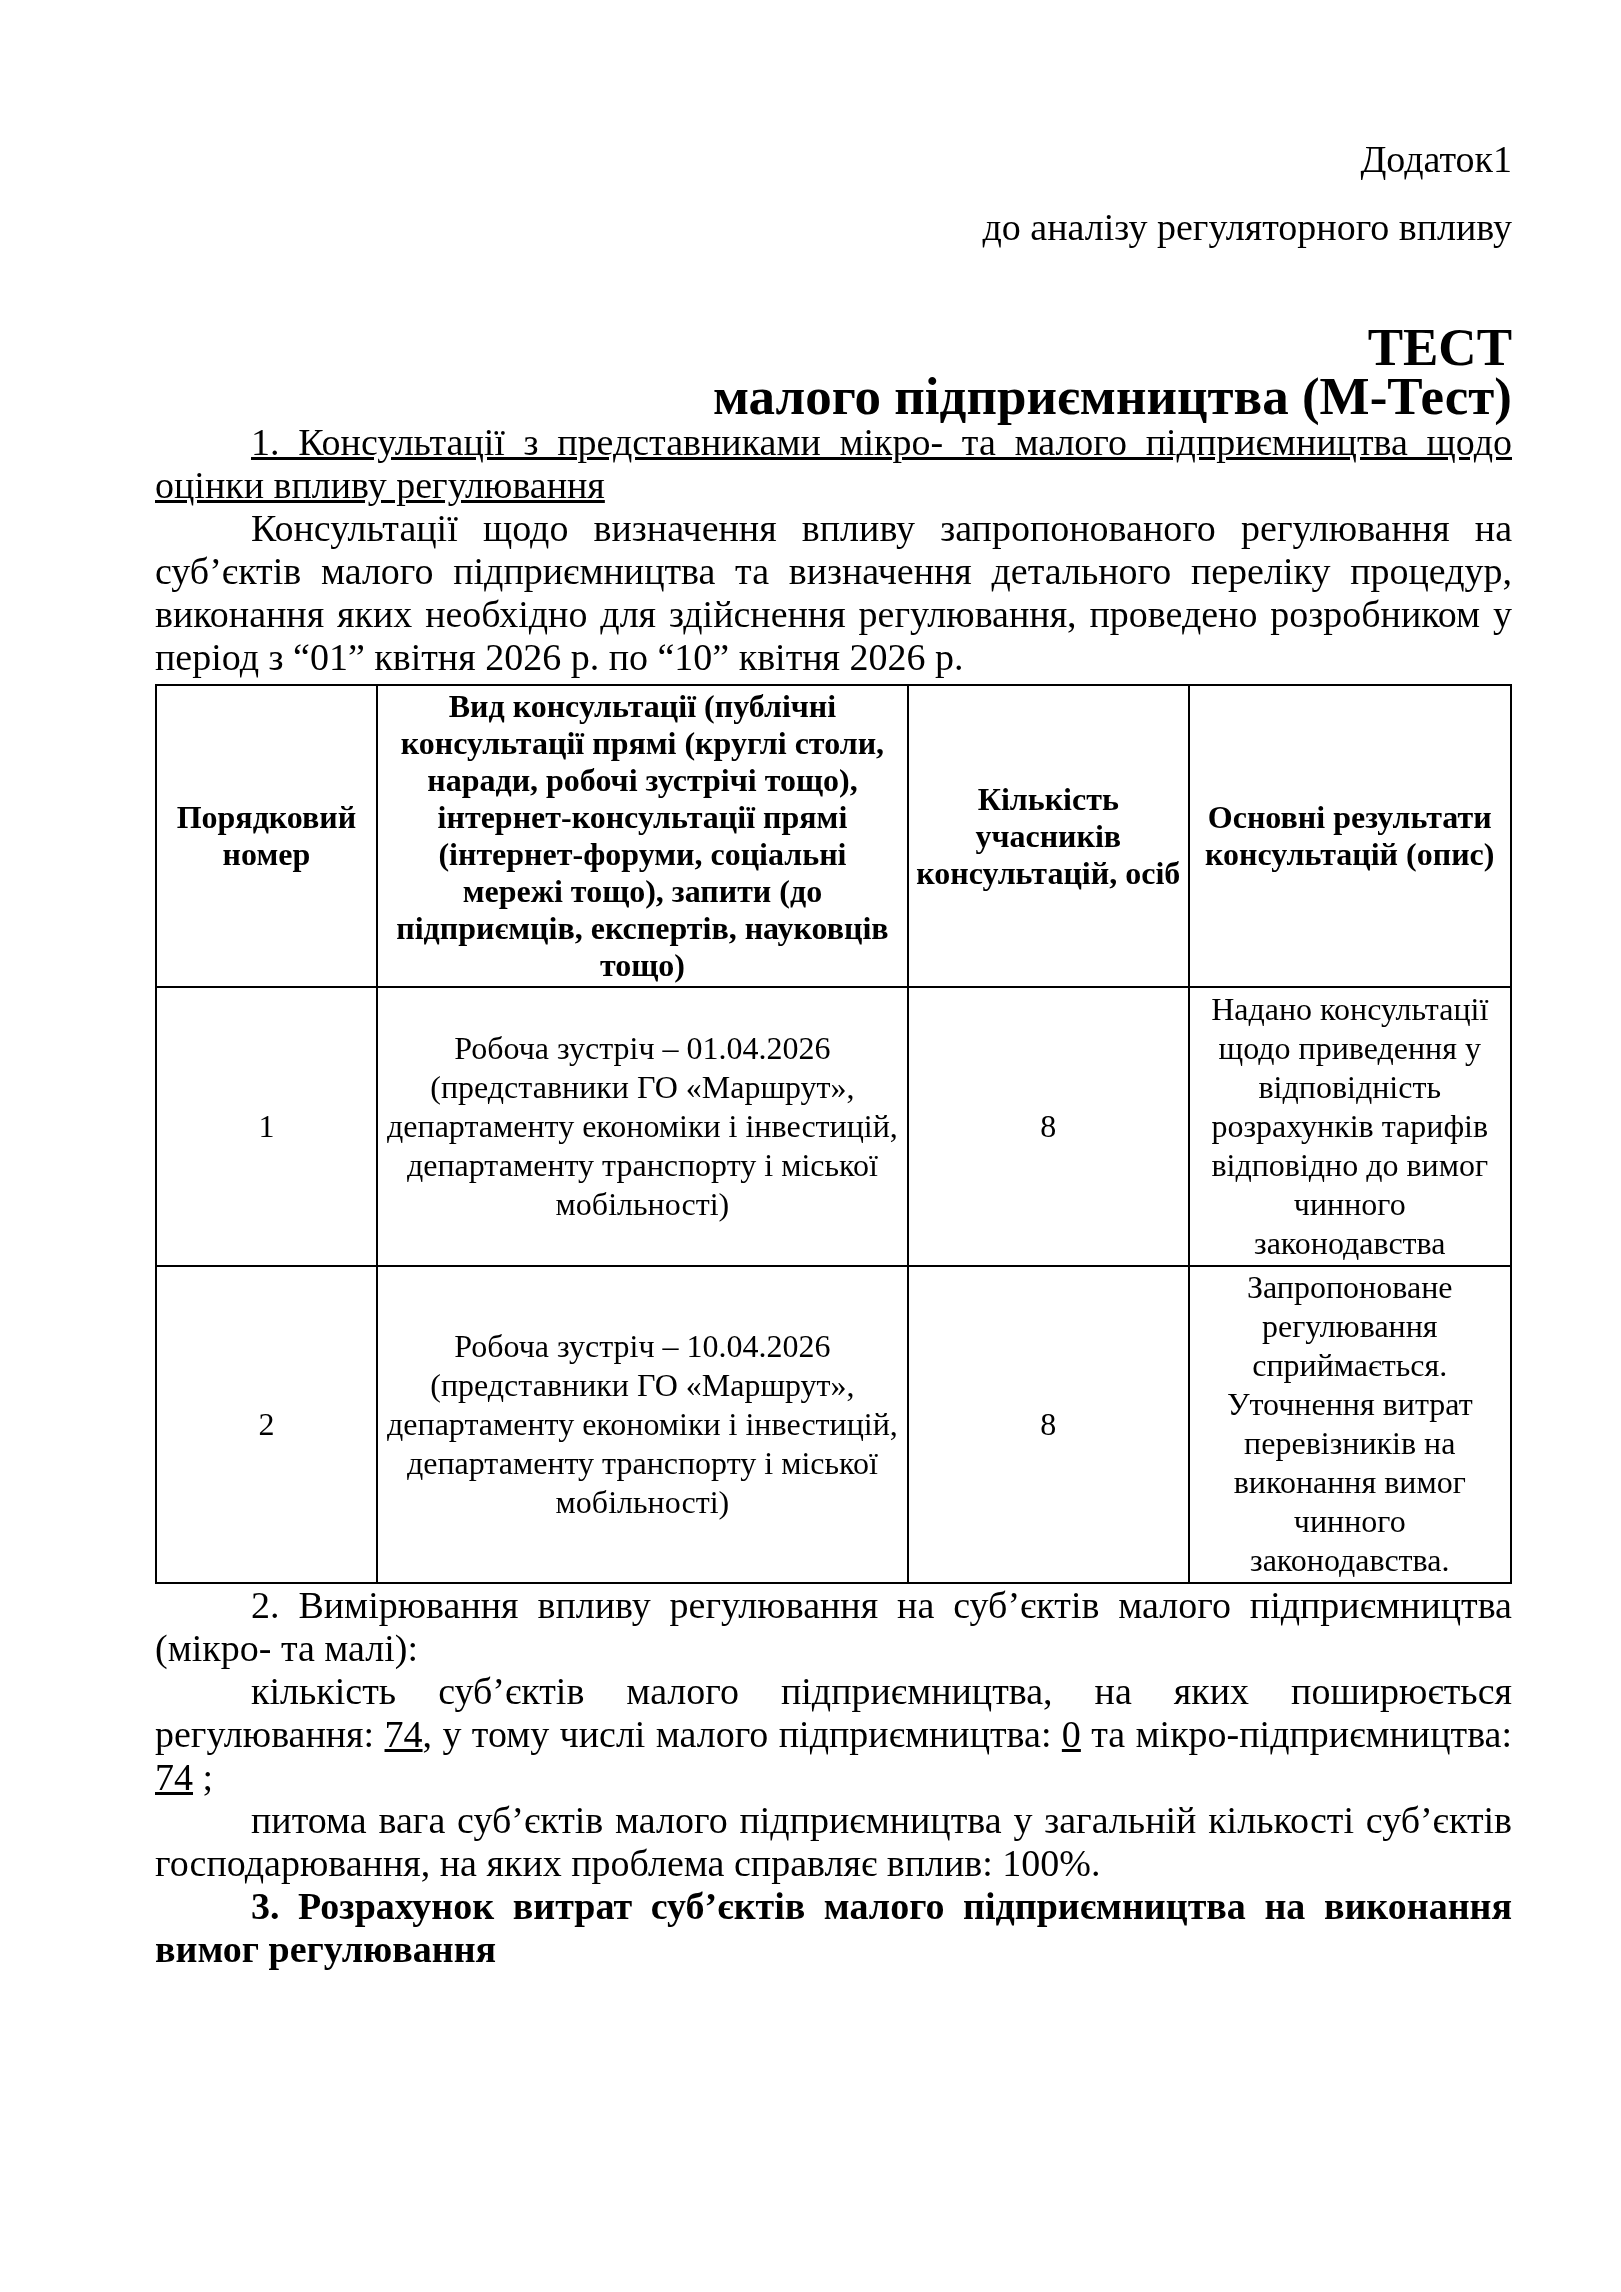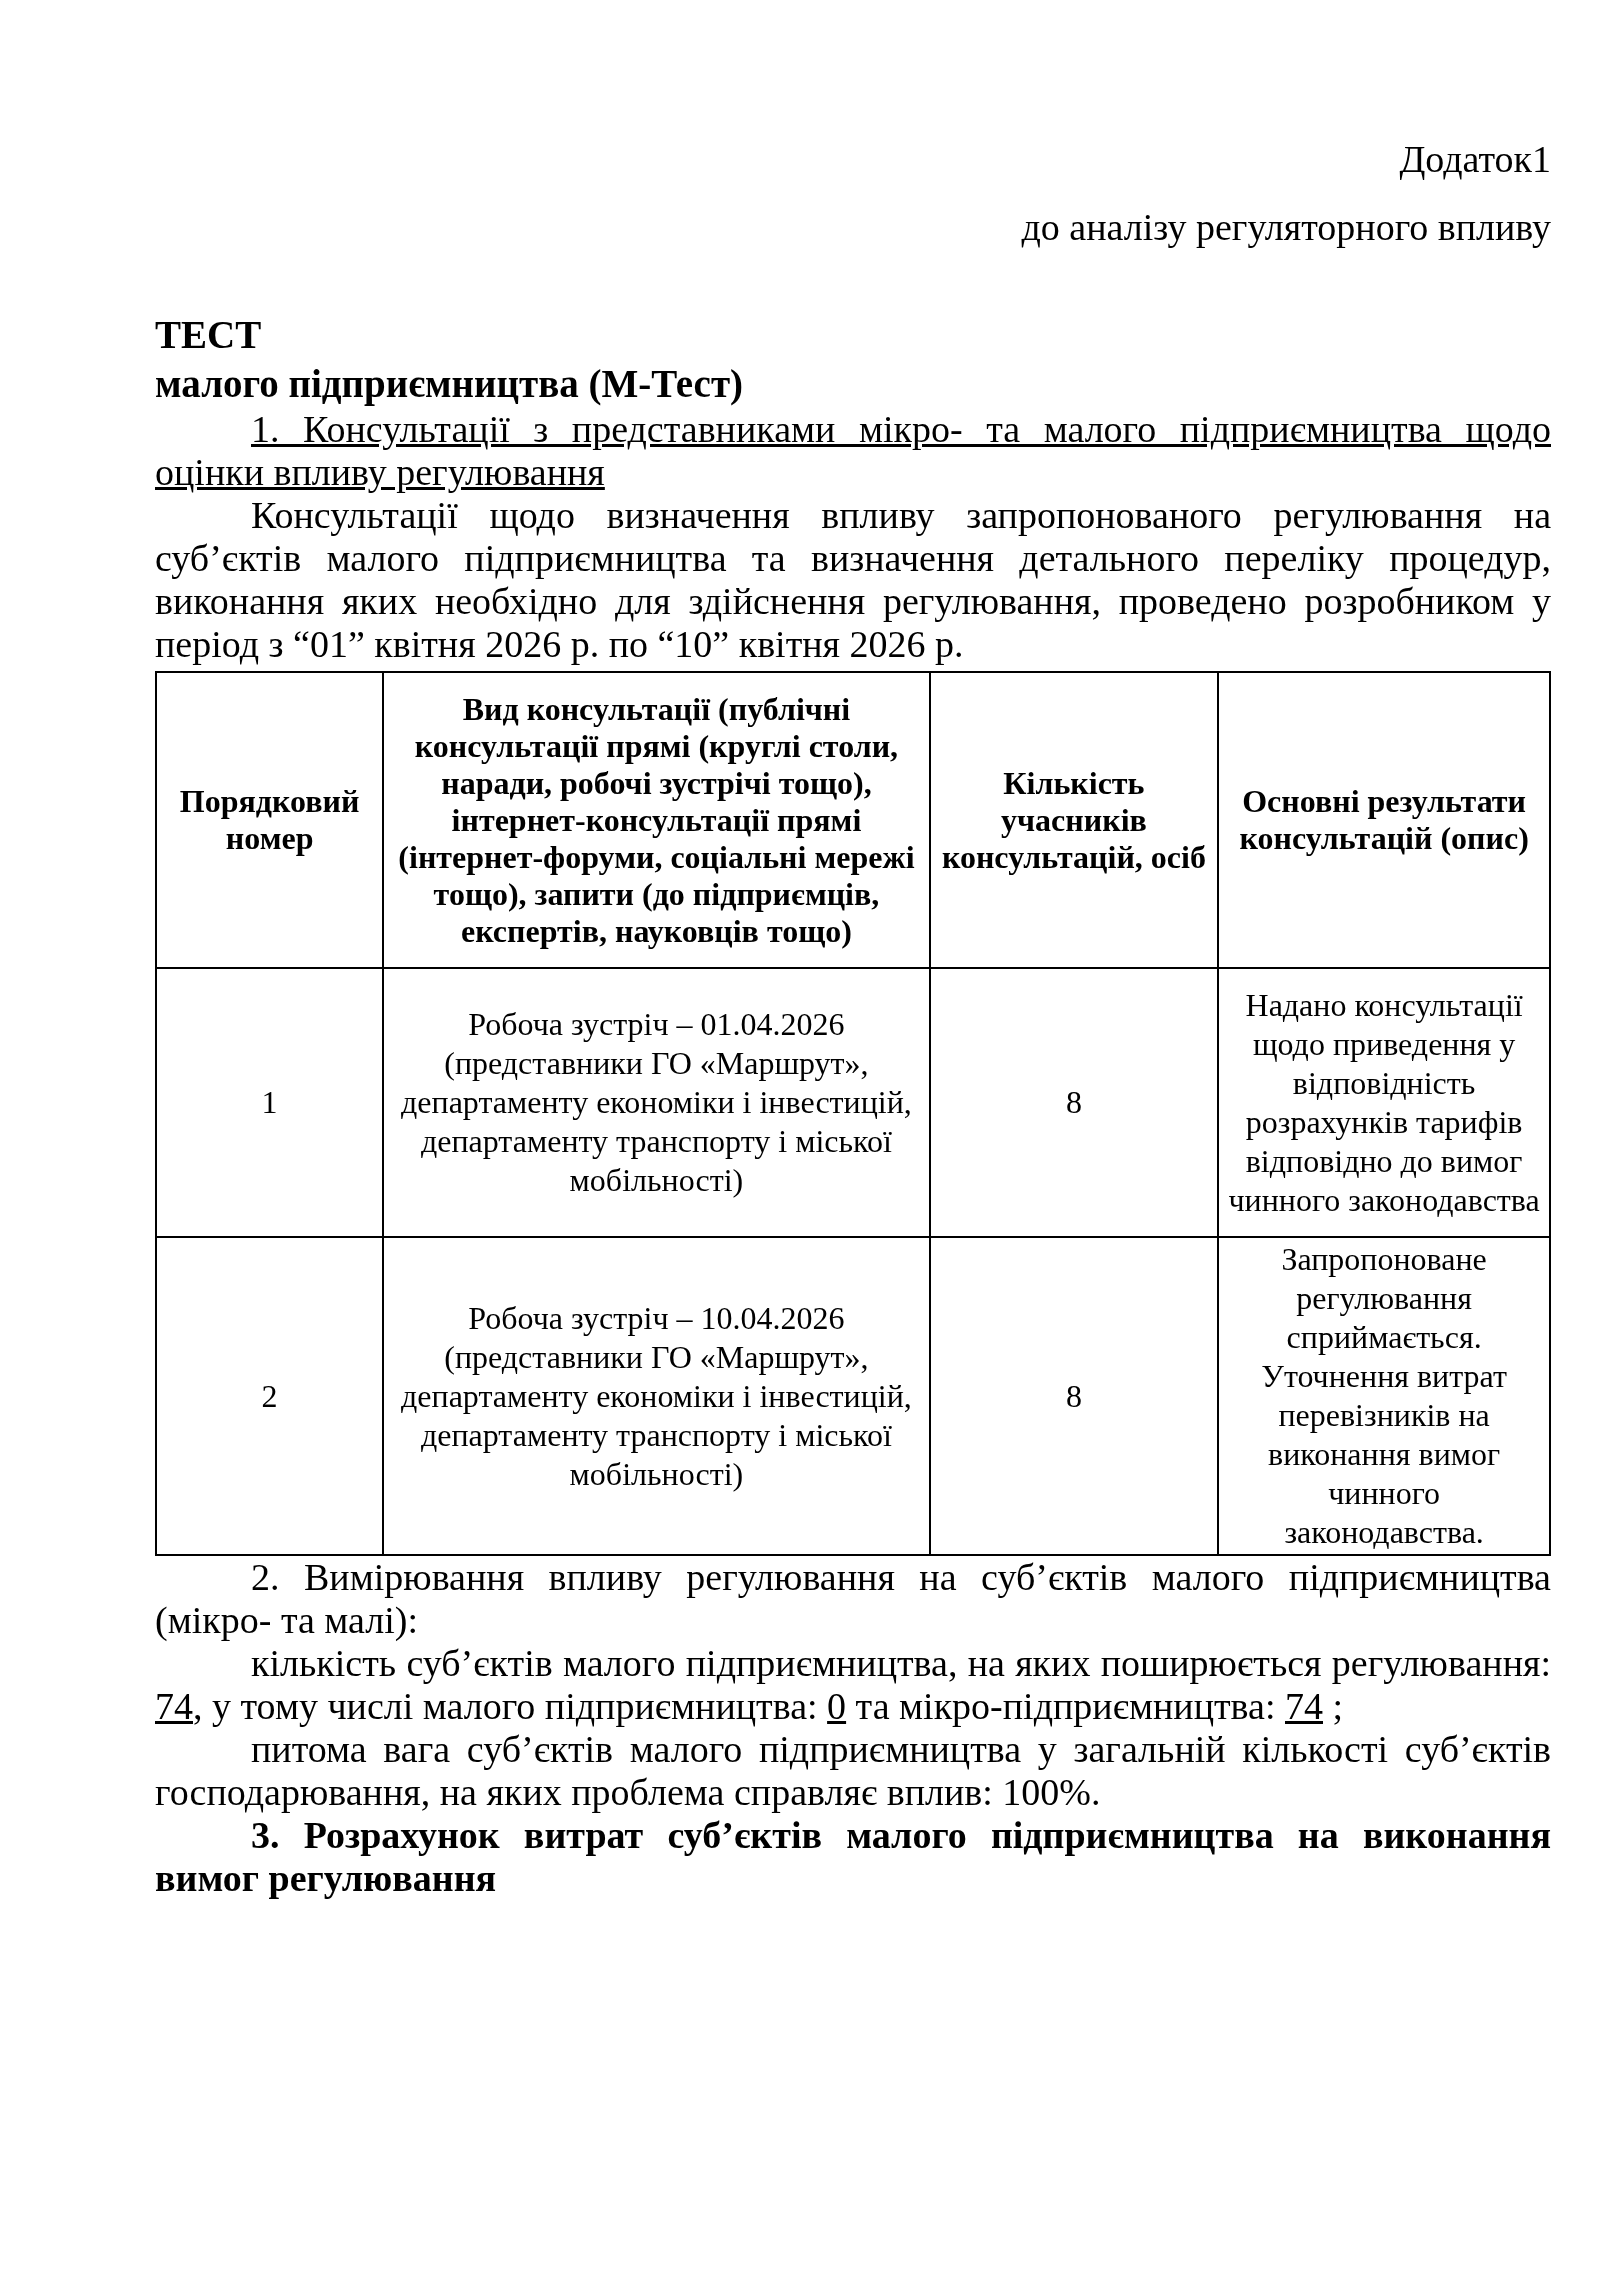--- a/index.html
+++ b/index.html
@@ -4,34 +4,34 @@
 <style>
   * { box-sizing: border-box; }
   html, body { margin: 0; padding: 0; background: #ffffff; }
   .page {
     position: relative;
     width: 1621px;
     height: 2293px;
     background: #ffffff;
     color: #000000;
     font-family: "Liberation Serif", "DejaVu Serif", serif;
-    padding: 125px 70px 0 155px;
+    padding: 125px 109px 0 155px;
     overflow: hidden;
   }
   .annex {
     text-align: right;
     font-size: 38px;
     line-height: 68px;
   }
   .doc-title {
-    text-align: left;
+    text-align: right;
     font-weight: bold;
-    font-size: 39px;
+    font-size: 53px;
     line-height: 49px;
-    margin-top: 49px;
+    margin-top: 62px;
   }
   p.body-par {
     margin: 0;
     font-size: 38px;
     line-height: 43px;
     text-align: justify;
     text-indent: 96px;
   }
   .mt-first { margin-top: 22.4px; text-decoration: underline; }
   .mt-section2 { margin-top: 116px; }

